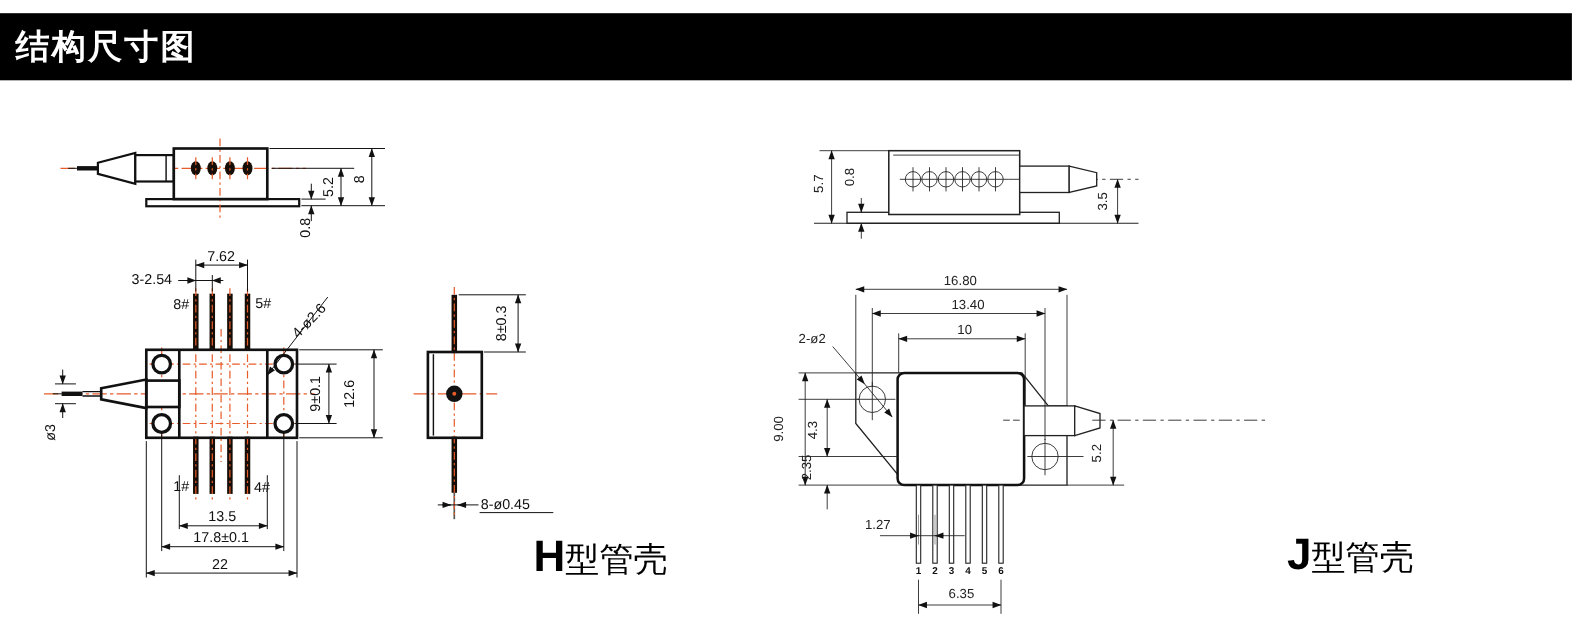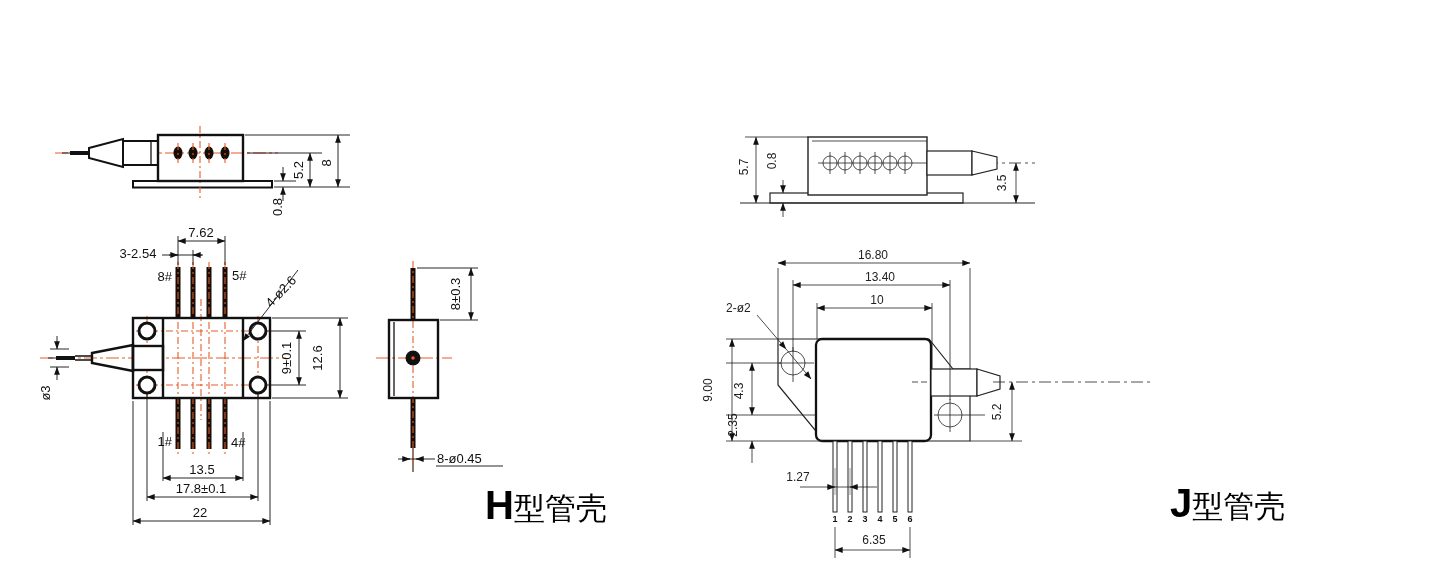--- a/index.html
+++ b/index.html
@@ -29,20 +29,23 @@
   .jdt{font-family:"Liberation Sans",sans-serif;font-size:12px;fill:#222;}
   .pn{font-family:"Liberation Sans",sans-serif;font-size:9px;fill:#111;font-weight:bold;}
   .pkgP{font-family:"Liberation Sans",sans-serif;font-weight:bold;font-size:40px;fill:#000;}
   .pkgS{font-family:"Liberation Serif",serif;font-size:31px;fill:#000;}
 </style>
 </head>
 <body>
 
 <div class="page">
 
+  <div class="banner">
+    <span>结构尺寸图</span>
+  </div>
 
   <svg class="drawing" width="1429" height="579" viewBox="0 0 1429 579">
     <defs>
       <marker id="ma" viewBox="0 0 10 10" refX="9.6" refY="5" markerWidth="11" markerHeight="8" orient="auto-start-reverse" markerUnits="userSpaceOnUse">
         <path d="M10 5 L0 1.4 L0 8.6 Z" fill="#111"></path>
       </marker>
     </defs>
 
     <g>
       <rect x="133" y="181" width="139" height="6.5" class="olf" style="stroke-width:2"></rect>

